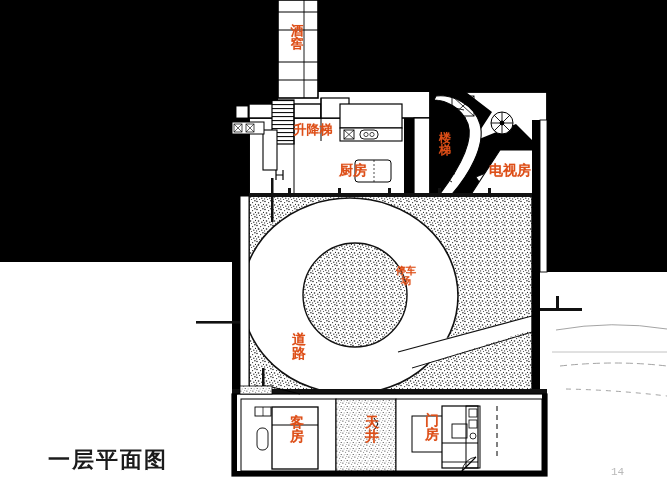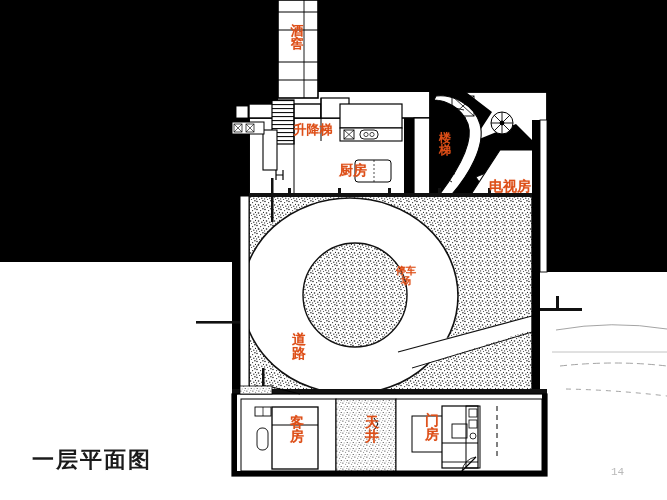--- a/index.html
+++ b/index.html
@@ -36,20 +36,21 @@
     white-space: pre-line;
     text-shadow: 0 0 1px rgba(221,78,23,0.35);
     pointer-events: auto;
   }
   .caption {
     position: absolute;
     color: #1b1b1b;
     font-family: "DejaVu Sans", "Liberation Sans", sans-serif;
     font-weight: 700;
     letter-spacing: 2px;
+    margin-left: 16px;
   }
   .page-number {
     position: absolute;
     color: #b9b9b9;
     font-size: 11px;
     font-family: Liberation Mono, monospace;
   }
 </style>
 </head>
 <body>
@@ -326,21 +327,21 @@
   <div class="room-label" style="left:283px; top:24px; width:28px; font-size:13px;">酒
 窖</div>
 
   <div class="room-label" style="left:279px; top:111px; width:68px; font-size:13px;margin-top:12px;">升降梯</div>
 
   <div class="room-label" style="left:330px; top:148px; width:46px; font-size:14px;margin-top:15px;">厨房</div>
 
   <div class="room-label" style="left:435px; top:132px; width:20px; font-size:12px;">楼
 梯</div>
 
-  <div class="room-label" style="left:480px; top:163px; width:60px; font-size:14px;margin-top:16px;">电视房</div>
+  <div class="room-label" style="left:480px; top:163px; width:60px; font-size:14px;">电视房</div>
 
   <div class="room-label" style="left:387px; top:266px; width:38px; font-size:10px;">停车
 场</div>
 
   <div class="room-label" style="left:288px; top:332px; width:22px; font-size:14px;">道
 路</div>
 
   <div class="room-label" style="left:286px; top:415px; width:22px; font-size:14px;">客
 房</div>
 

